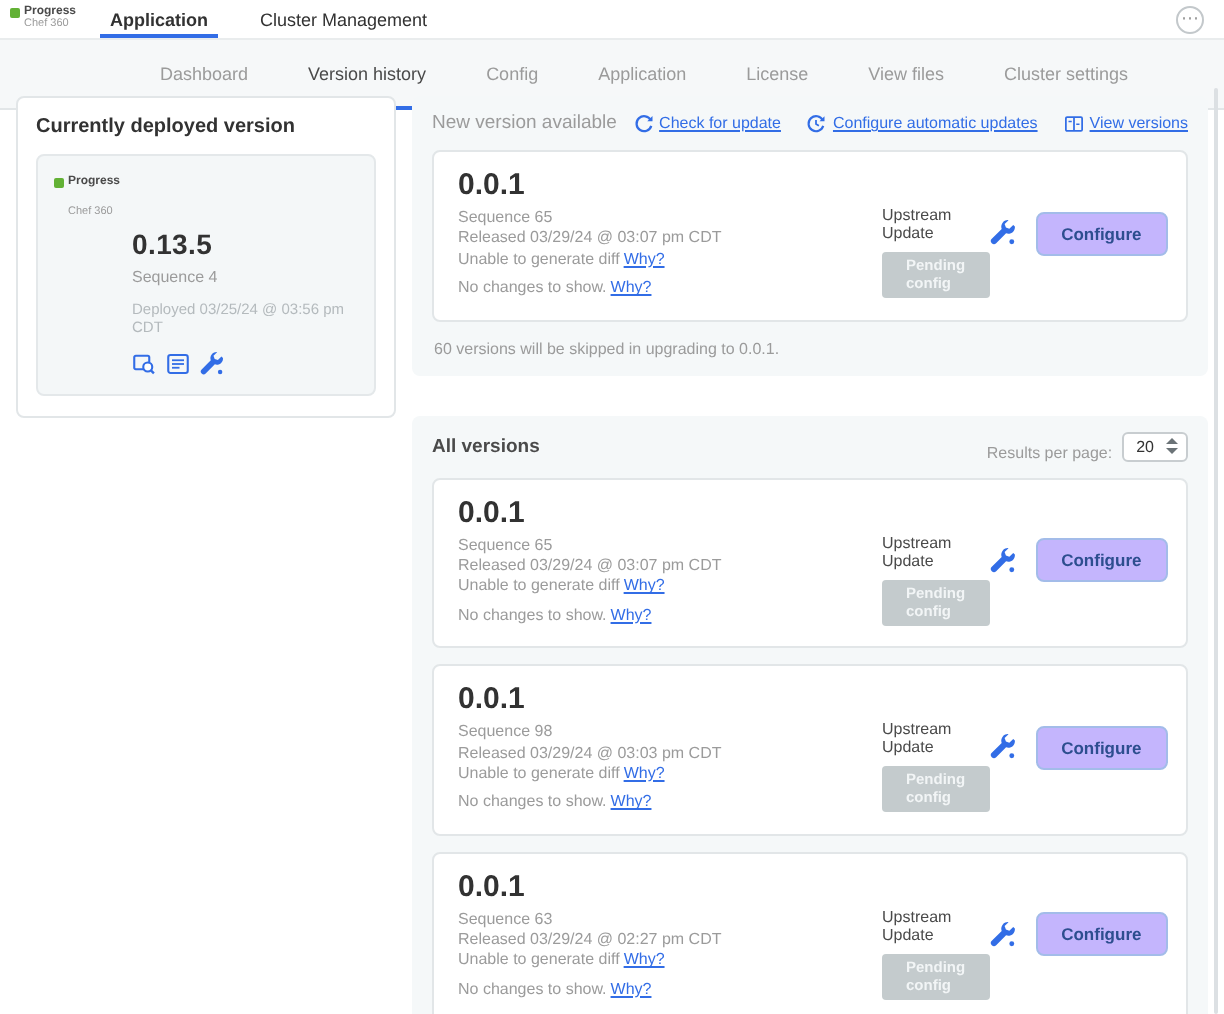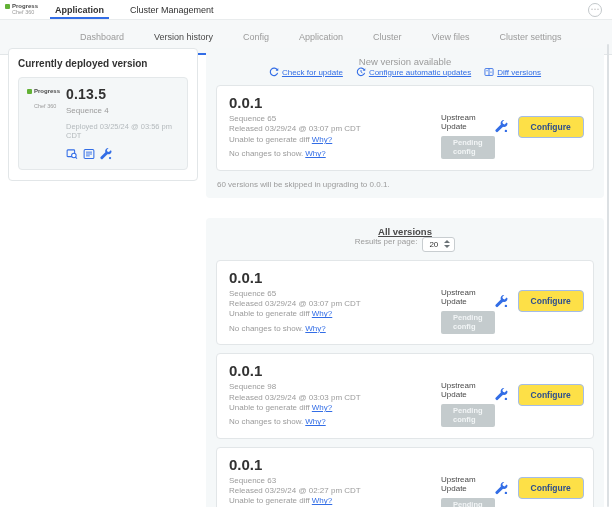--- a/index.html
+++ b/index.html
@@ -55,33 +55,33 @@
   .sidebar-panel {
     position: absolute; left: 8px; top: 48px; width: 190px;
     background: #fff; border: 1px solid #e2e6e8; border-radius: 4px; padding: 9px 9px 10px;
   }
   .sidebar-title { font-size: 10px; font-weight: 700; color: #323232; margin-bottom: 8px; }
   .deployed-card {
     background: #f4f7f8; border: 1px solid #e4e8ea; border-radius: 4px;
     padding: 8px 8px 9px; display: flex; gap: 7px;
   }
   .dc-logo { width: 32px; padding-top: 2px; flex: 0 0 auto; }
-  .dc-info { flex: 1; }
+  .dc-info { flex: 1; margin-top: 28px; }
   .dc-version { font-size: 14px; font-weight: 700; color: #323232; letter-spacing: 0.2px; }
   .dc-seq { font-size: 8px; color: #9b9b9b; margin-top: 4px; }
   .dc-deployed { font-size: 7.5px; color: #b4babd; margin-top: 7px; }
   .dc-icons { display: flex; gap: 5px; margin-top: 8px; }
   .dc-icons .ic { width: 12px; height: 12px; cursor: pointer; }
 
   
   .main { position: absolute; left: 206px; top: 48px; width: 398px; }
   .panel { background: #f5f8f9; border-radius: 4px; padding: 8px 10px 9px; }
-  .panel-head { display: flex; justify-content: space-between; align-items: center; margin-bottom: 8px; flex-direction: column; }
+  .panel-head { display: flex; justify-content: space-between; align-items: center; margin-bottom: 8px; }
   .panel-title-muted { font-size: 9.5px; color: #9b9b9b; }
-  .panel-title-dark { font-size: 9.5px; color: #4a4a4a; font-weight: 600; text-decoration: underline; }
+  .panel-title-dark { font-size: 9.5px; color: #4a4a4a; font-weight: 600; }
   .head-actions { display: flex; align-items: center; gap: 13px; }
   .action-link { display: flex; align-items: center; gap: 3px; color: #326DE6; font-size: 8px; font-weight: 500; }
   .action-link .lbl { text-decoration: underline; }
   .action-link svg { width: 10px; height: 10px; }
 
   .vcard {
     background: #fff; border: 1px solid #e2e6e8; border-radius: 4px;
     padding: 8px 12px 10px; display: flex; align-items: flex-start;
   }
   .v-left { width: 212px; flex: 0 0 auto; }
@@ -91,28 +91,28 @@
   .v-meta.changes { margin-top: 4px; }
   .v-mid { flex: 1; padding-top: 19px; }
   .v-type { font-size: 8px; color: #4a4a4a; }
   .badge {
     display: inline-block; margin-top: 5px; background: #c4cbcd; color: #f2f5f6;
     font-size: 7.5px; font-weight: 700; padding: 2px 12px 3px; border-radius: 2px;
   }
   .v-right { margin-left: auto; align-self: center; display: flex; align-items: center; gap: 10px; }
   .v-right .wrench { width: 13px; height: 13px; cursor: pointer; }
   .configure-btn {
-    background: #fde047; border: 1px solid #a3bce9; color: #2d4e8f;
+    background: #c4b5fd; border: 1px solid #a3bce9; color: #2d4e8f;
     font-family: "Liberation Sans", sans-serif;
     font-size: 8.5px; font-weight: 700; padding: 5px 12px; border-radius: 4px; cursor: pointer;
   }
   .skip-note { font-size: 8px; color: #9b9b9b; margin-top: 9px; padding-left: 1px; }
 
   .panel.all-versions { margin-top: 20px; padding-bottom: 30px; }
-  .rpp { display: flex; align-items: flex-start; gap: 5px; }
+  .rpp { display: flex; align-items: flex-end; gap: 5px; }
   .rpp-label { font-size: 8px; color: #9b9b9b; }
   .rpp-select {
     display: flex; align-items: center; background: #fff; border: 1px solid #c8cdd0;
     border-radius: 3px; padding: 2px 4px 2px 6px; cursor: pointer;
   }
   .rpp-value { font-size: 8px; color: #323232; }
   .spinner { display: flex; flex-direction: column; gap: 2px; margin-left: 6px; }
   .spinner i { display: block; width: 0; height: 0; border-left: 3px solid transparent; border-right: 3px solid transparent; }
   .spinner .up { border-bottom: 3.5px solid #6b7377; }
   .spinner .down { border-top: 3.5px solid #6b7377; }
@@ -142,21 +142,21 @@
   <div class="more-btn">
     <span>⋯</span>
   </div>
 </div>
 
 <div class="navbar">
   <div class="nav-item">Dashboard</div>
   <div class="nav-item active">Version history</div>
   <div class="nav-item">Config</div>
   <div class="nav-item">Application</div>
-  <div class="nav-item">Cluster</div>
+  <div class="nav-item">License</div>
   <div class="nav-item">View files</div>
   <div class="nav-item">Cluster settings</div>
 </div>
 
 <div class="sidebar-panel">
   <div class="sidebar-title">Currently deployed version</div>
   <div class="deployed-card">
     <div class="dc-logo">
       <div class="logo-row">
         <span class="logo-mark"></span>
@@ -210,21 +210,21 @@
           </svg>
           <span class="lbl">Configure automatic updates</span>
         </a>
         <a class="action-link">
           <svg viewBox="0 0 16 16">
             <rect x="1.5" y="2.5" width="13" height="11" rx="1" fill="none" stroke="#326DE6" stroke-width="1.4"></rect>
             <line x1="8" y1="2.5" x2="8" y2="13.5" stroke="#326DE6" stroke-width="1.4"></line>
             <line x1="3.6" y1="6" x2="6.2" y2="6" stroke="#326DE6" stroke-width="1.2"></line>
             <line x1="9.8" y1="8.2" x2="12.4" y2="8.2" stroke="#326DE6" stroke-width="1.2"></line>
           </svg>
-          <span class="lbl">Diff versions</span>
+          <span class="lbl">View versions</span>
         </a>
       </div>
     </div>
 
     <div class="vcard">
       <div class="v-left">
         <div class="v-version">0.0.1</div>
         <div class="v-meta">Sequence 65</div>
         <div class="v-meta">Released 03/29/24 @ 03:07 pm CDT</div>
         <div class="v-meta">

